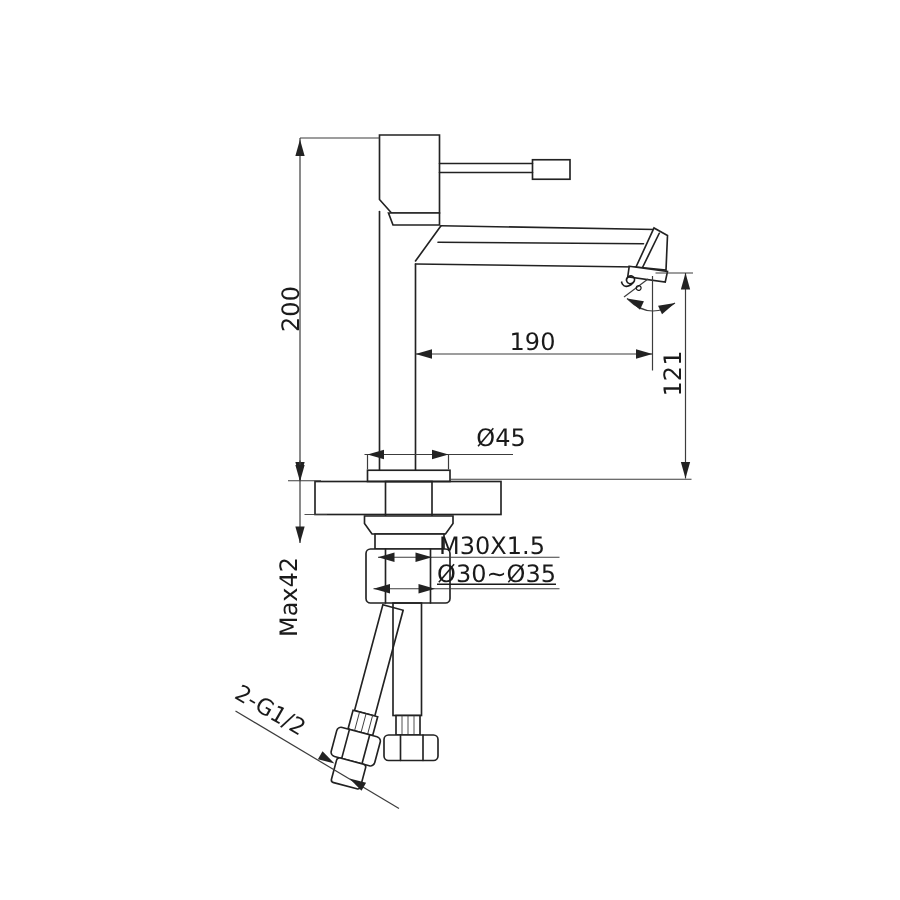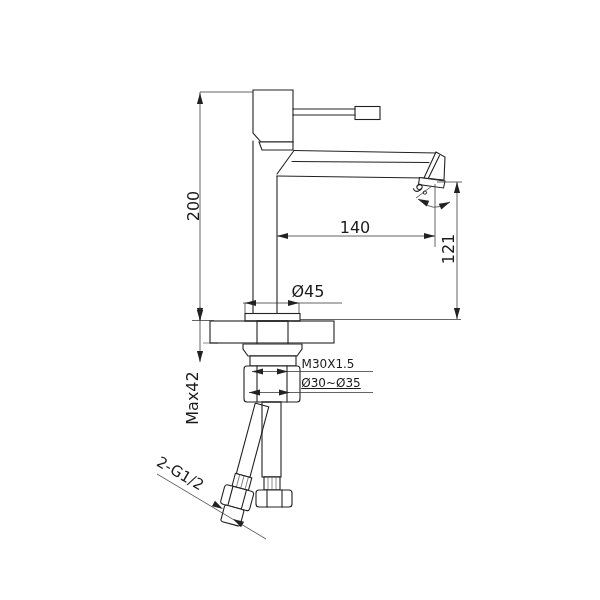--- a/index.html
+++ b/index.html
@@ -13,21 +13,21 @@
   .dl { stroke:var(--dim,#3c3c3c); stroke-width:0.8; fill:none; }
   .thin { stroke:var(--dim,#3c3c3c); stroke-width:0.6; fill:none; }
   .arr { fill:var(--line,#1a1a1a); stroke:none; }
   .lbl {
     position:absolute; color:var(--text,#1a1a1a); font-size:16px; line-height:1;
     white-space:nowrap; transform:translate(-50%,-50%);
   }
   .rot-ccw { transform:translate(-50%,-50%) rotate(-90deg); }
   .rot-9   { transform:translate(-50%,-50%) rotate(55deg); font-size:13px; }
   .rot-g   { transform:translate(-50%,-50%) rotate(30deg); font-size:15px; }
-  .fs14 { font-size:12px; }
+  .fs14 { font-size:16px; }
 </style>
 </head>
 <body>
 
 <div class="canvas">
   <svg class="lineart" width="600" height="600" viewBox="0 0 600 600">
     <defs>
       <pattern id="knurl" width="4" height="4" patternUnits="userSpaceOnUse">
         <rect width="4" height="4" fill="#c6c6c6"></rect>
         <path d="M0,0 L4,4 M4,0 L0,4" stroke="#4a4a4a" stroke-width="0.7"></path>
@@ -168,21 +168,21 @@
     </g>
 
     <g>
       <line x1="157" y1="474" x2="266" y2="539" class="dl"></line>
       <use href="#ah" transform="translate(223,509) rotate(30)" class="arr"></use>
       <use href="#ah" transform="translate(233,519) rotate(210)" class="arr"></use>
     </g>
   </svg>
 
   <div class="lbl rot-ccw" style="left:194px; top:206px;">200</div>
-  <div class="lbl" style="left:355px; top:228px;">140</div>
+  <div class="lbl" style="left:355px; top:228px;">190</div>
   <div class="lbl rot-ccw" style="left:449px; top:249px;">121</div>
   <div class="lbl rot-9" style="left:420px; top:191px;">9°</div>
-  <div class="lbl" style="left:308px; top:292px;">Ø45</div>
+  <div class="lbl" style="left:334px; top:292px;">Ø45</div>
   <div class="lbl fs14" style="left:328px; top:364px;">M30X1.5</div>
   <div class="lbl fs14" style="left:331px; top:383px;text-decoration:underline;">Ø30~Ø35</div>
   <div class="lbl rot-ccw" style="left:193px; top:398px;">Max42</div>
   <div class="lbl rot-g" style="left:180px; top:474px;">2-G1/2</div>
 </div>
 
 </body></html>

